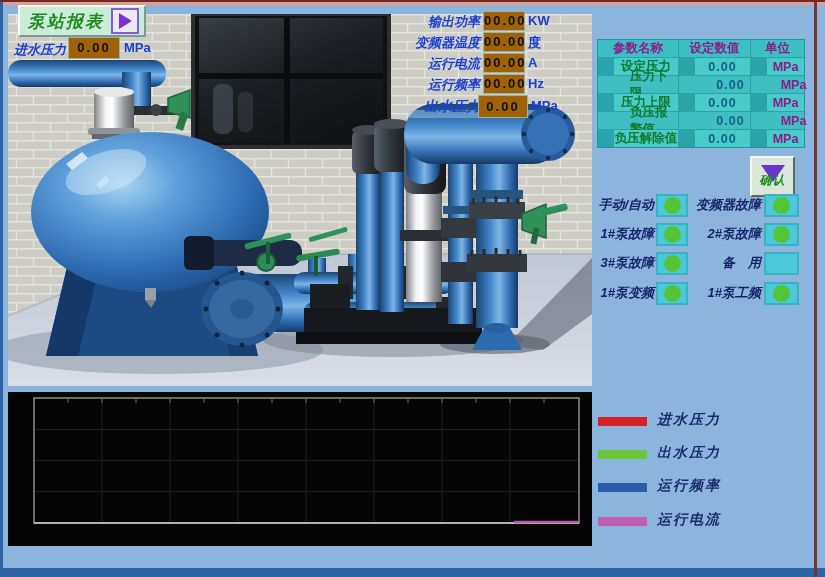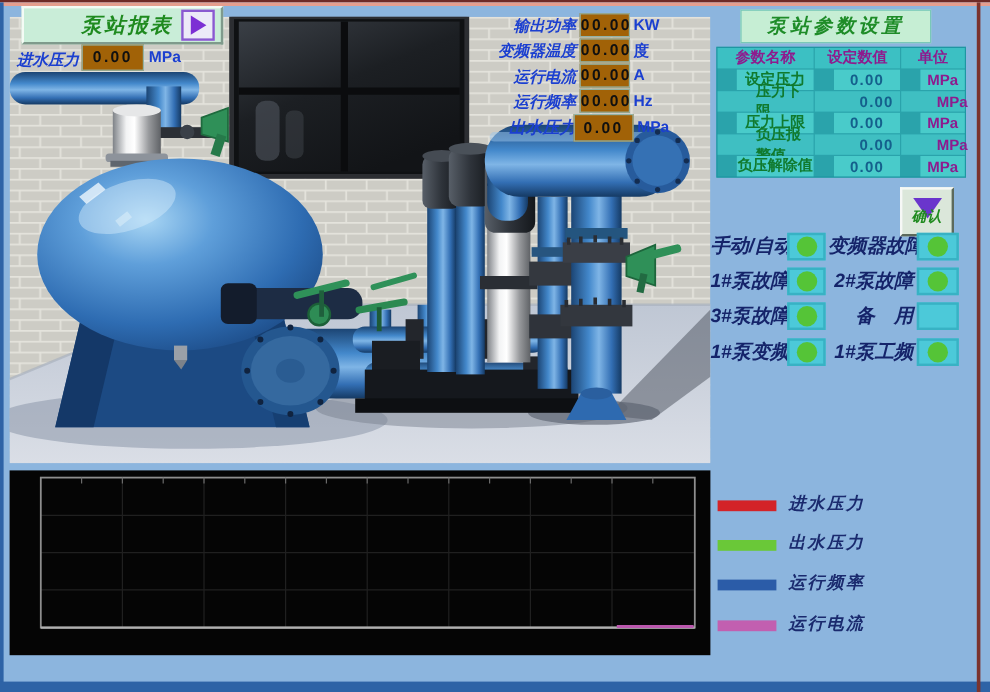--- a/index.html
+++ b/index.html
@@ -9,21 +9,21 @@
   
   .strip-top1{left:0;top:0;width:825px;height:2px;background:#6e2a26;}
   .strip-top2{left:0;top:2px;width:825px;height:3px;background:#e59e8e;}
   .strip-right{left:814px;top:2px;width:3px;height:575px;background:#7a332e;}
   .strip-bottom{left:0;top:568px;width:825px;height:9px;background:#2e63a6;}
   .strip-left{left:0;top:2px;width:3px;height:575px;background:#2e63a6;}
   
   .report-btn{left:18px;top:5px;height:28px;display:flex;align-items:center;gap:7px;
     background:#c9edd8;border:2px solid;border-color:#f4fbf5 #7f9a8c #7f9a8c #f4fbf5;
     padding:0 5px 0 8px;cursor:pointer;}
-  .report-btn .lbl{color:#1f8a1f;font-size:17px;font-weight:bold;font-style:italic;letter-spacing:2px;margin-left:40px;}
+  .report-btn .lbl{color:#1f8a1f;font-size:17px;font-weight:bold;font-style:italic;letter-spacing:2px;}
   .play-box{width:24px;height:22px;background:#eceaf8;border:2px solid #8a5ad0;display:flex;align-items:center;justify-content:center;}
   .tri-right{width:0;height:0;border-top:8px solid transparent;border-bottom:8px solid transparent;border-left:13px solid #7c2fd4;}
   
   .blbl{color:#1b3fd0;font-weight:bold;font-style:italic;font-size:13px;white-space:nowrap;}
   .vbox{background:#a16207;border:1px solid #93b3a5;color:#101010;font-weight:bold;font-size:13px;
     letter-spacing:2px;text-align:center;line-height:18px;}
   .unit{color:#1b3fd0;font-weight:bold;font-size:13px;}
   
   .panel-title{left:617px;top:8px;width:157px;height:26px;background:#c6eed4;border:1px solid #79c8b8;
     color:#1e8c28;font-size:16px;font-weight:bold;font-style:italic;letter-spacing:3px;
@@ -37,21 +37,21 @@
   .ptable .nm{color:#107a2e;}
   .ptable .vl{color:#14608c;letter-spacing:1px;}
   .ptable .un{color:#8e1b8e;}
   .confirm-btn{left:750px;top:156px;width:41px;height:37px;background:#dbe7da;
     border:2px solid;border-color:#f6f8f6 #5c6a5c #5c6a5c #f6f8f6;cursor:pointer;
     display:flex;flex-direction:column;align-items:center;justify-content:center;}
   .tri-down{width:0;height:0;border-left:12px solid transparent;border-right:12px solid transparent;border-top:17px solid #6a35cc;}
   .confirm-btn .lbl{color:#1f8a1f;font-size:12px;font-weight:bold;font-style:italic;margin-top:-10px;letter-spacing:1px;}
   
   .srow{left:592px;width:212px;height:24px;display:flex;align-items:center;}
-  .slbl{color:#15246a;font-weight:bold;font-style:italic;font-size:16px;white-space:nowrap;text-align:right;}
+  .slbl{color:#15246a;font-weight:bold;font-style:italic;font-size:13px;white-space:nowrap;text-align:right;}
   .slbl.c1{width:62px;}
   .slbl.c2{width:71px;margin-left:2px;}
   .sbox{background:#4cc9d9;border:2px solid #38b2c4;display:flex;align-items:center;justify-content:center;}
   .sbox.b1{width:28px;height:19px;margin-left:2px;}
   .sbox.b2{width:31px;height:19px;margin-left:3px;}
   .lamp{width:17px;height:17px;border-radius:50%;background:#55c437;}
   
   .leg-swatch{width:49px;height:9px;}
   .leg-lbl{color:#1a2a6e;font-weight:bold;font-style:italic;font-size:14px;letter-spacing:2px;white-space:nowrap;}
   
@@ -297,21 +297,20 @@
   <div class="abs unit" style="left:528px;top:55px;">A</div>
 
   <div class="abs blbl" style="left:398px;top:76px;width:82px;text-align:right;">运行频率</div>
   <div class="abs vbox" style="left:483px;top:74px;width:40px;height:18px;">00.00</div>
   <div class="abs unit" style="left:528px;top:76px;">Hz</div>
 
   <div class="abs blbl" style="left:424px;top:98px;font-size:14px;">出水压力</div>
   <div class="abs vbox" style="left:478px;top:95px;width:48px;height:21px;line-height:21px;">0.00</div>
   <div class="abs unit" style="left:531px;top:98px;">MPa</div>
 
-  <div class="abs panel-title">泵站参数设置</div>
   <div class="abs ptable">
     <div class="cell hd">参数名称</div>
     <div class="cell hd">设定数值</div>
     <div class="cell hd">单位</div>
 
     <div class="cell r-odd nm">设定压力</div>
     <div class="cell r-odd vl">0.00</div>
     <div class="cell r-odd un">MPa</div>
 
     <div class="cell r-even nm">压力下限</div>

